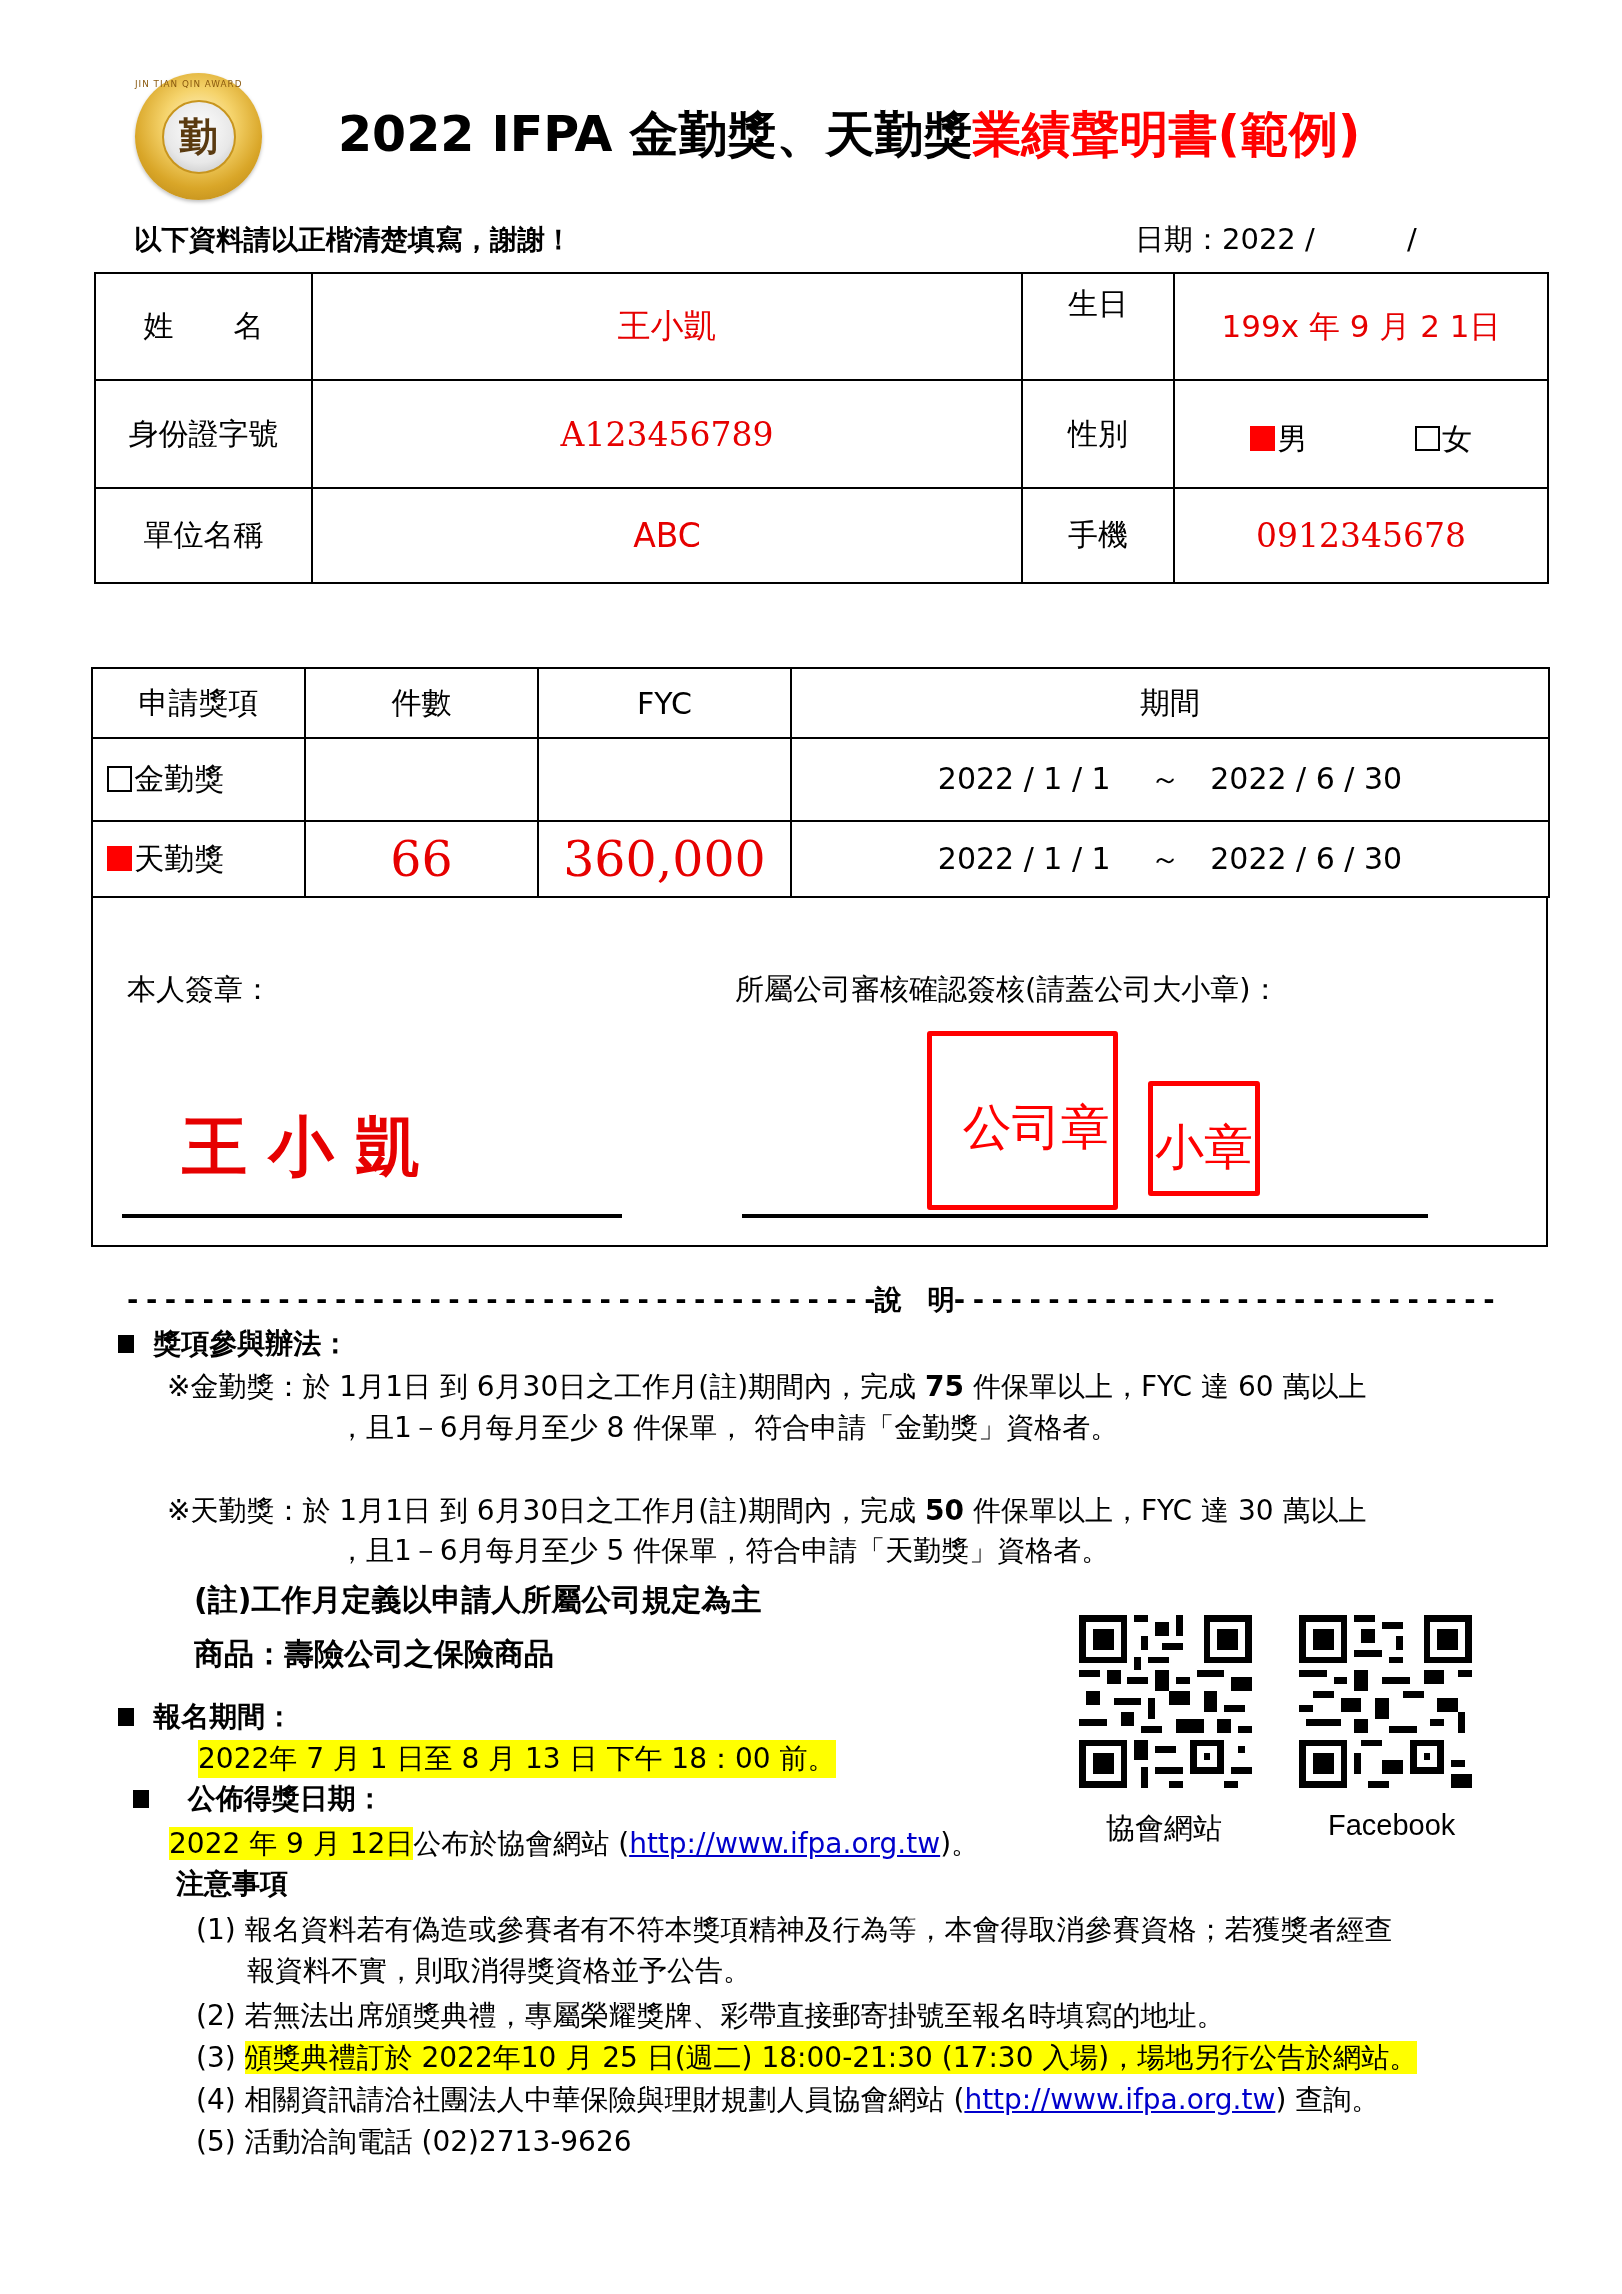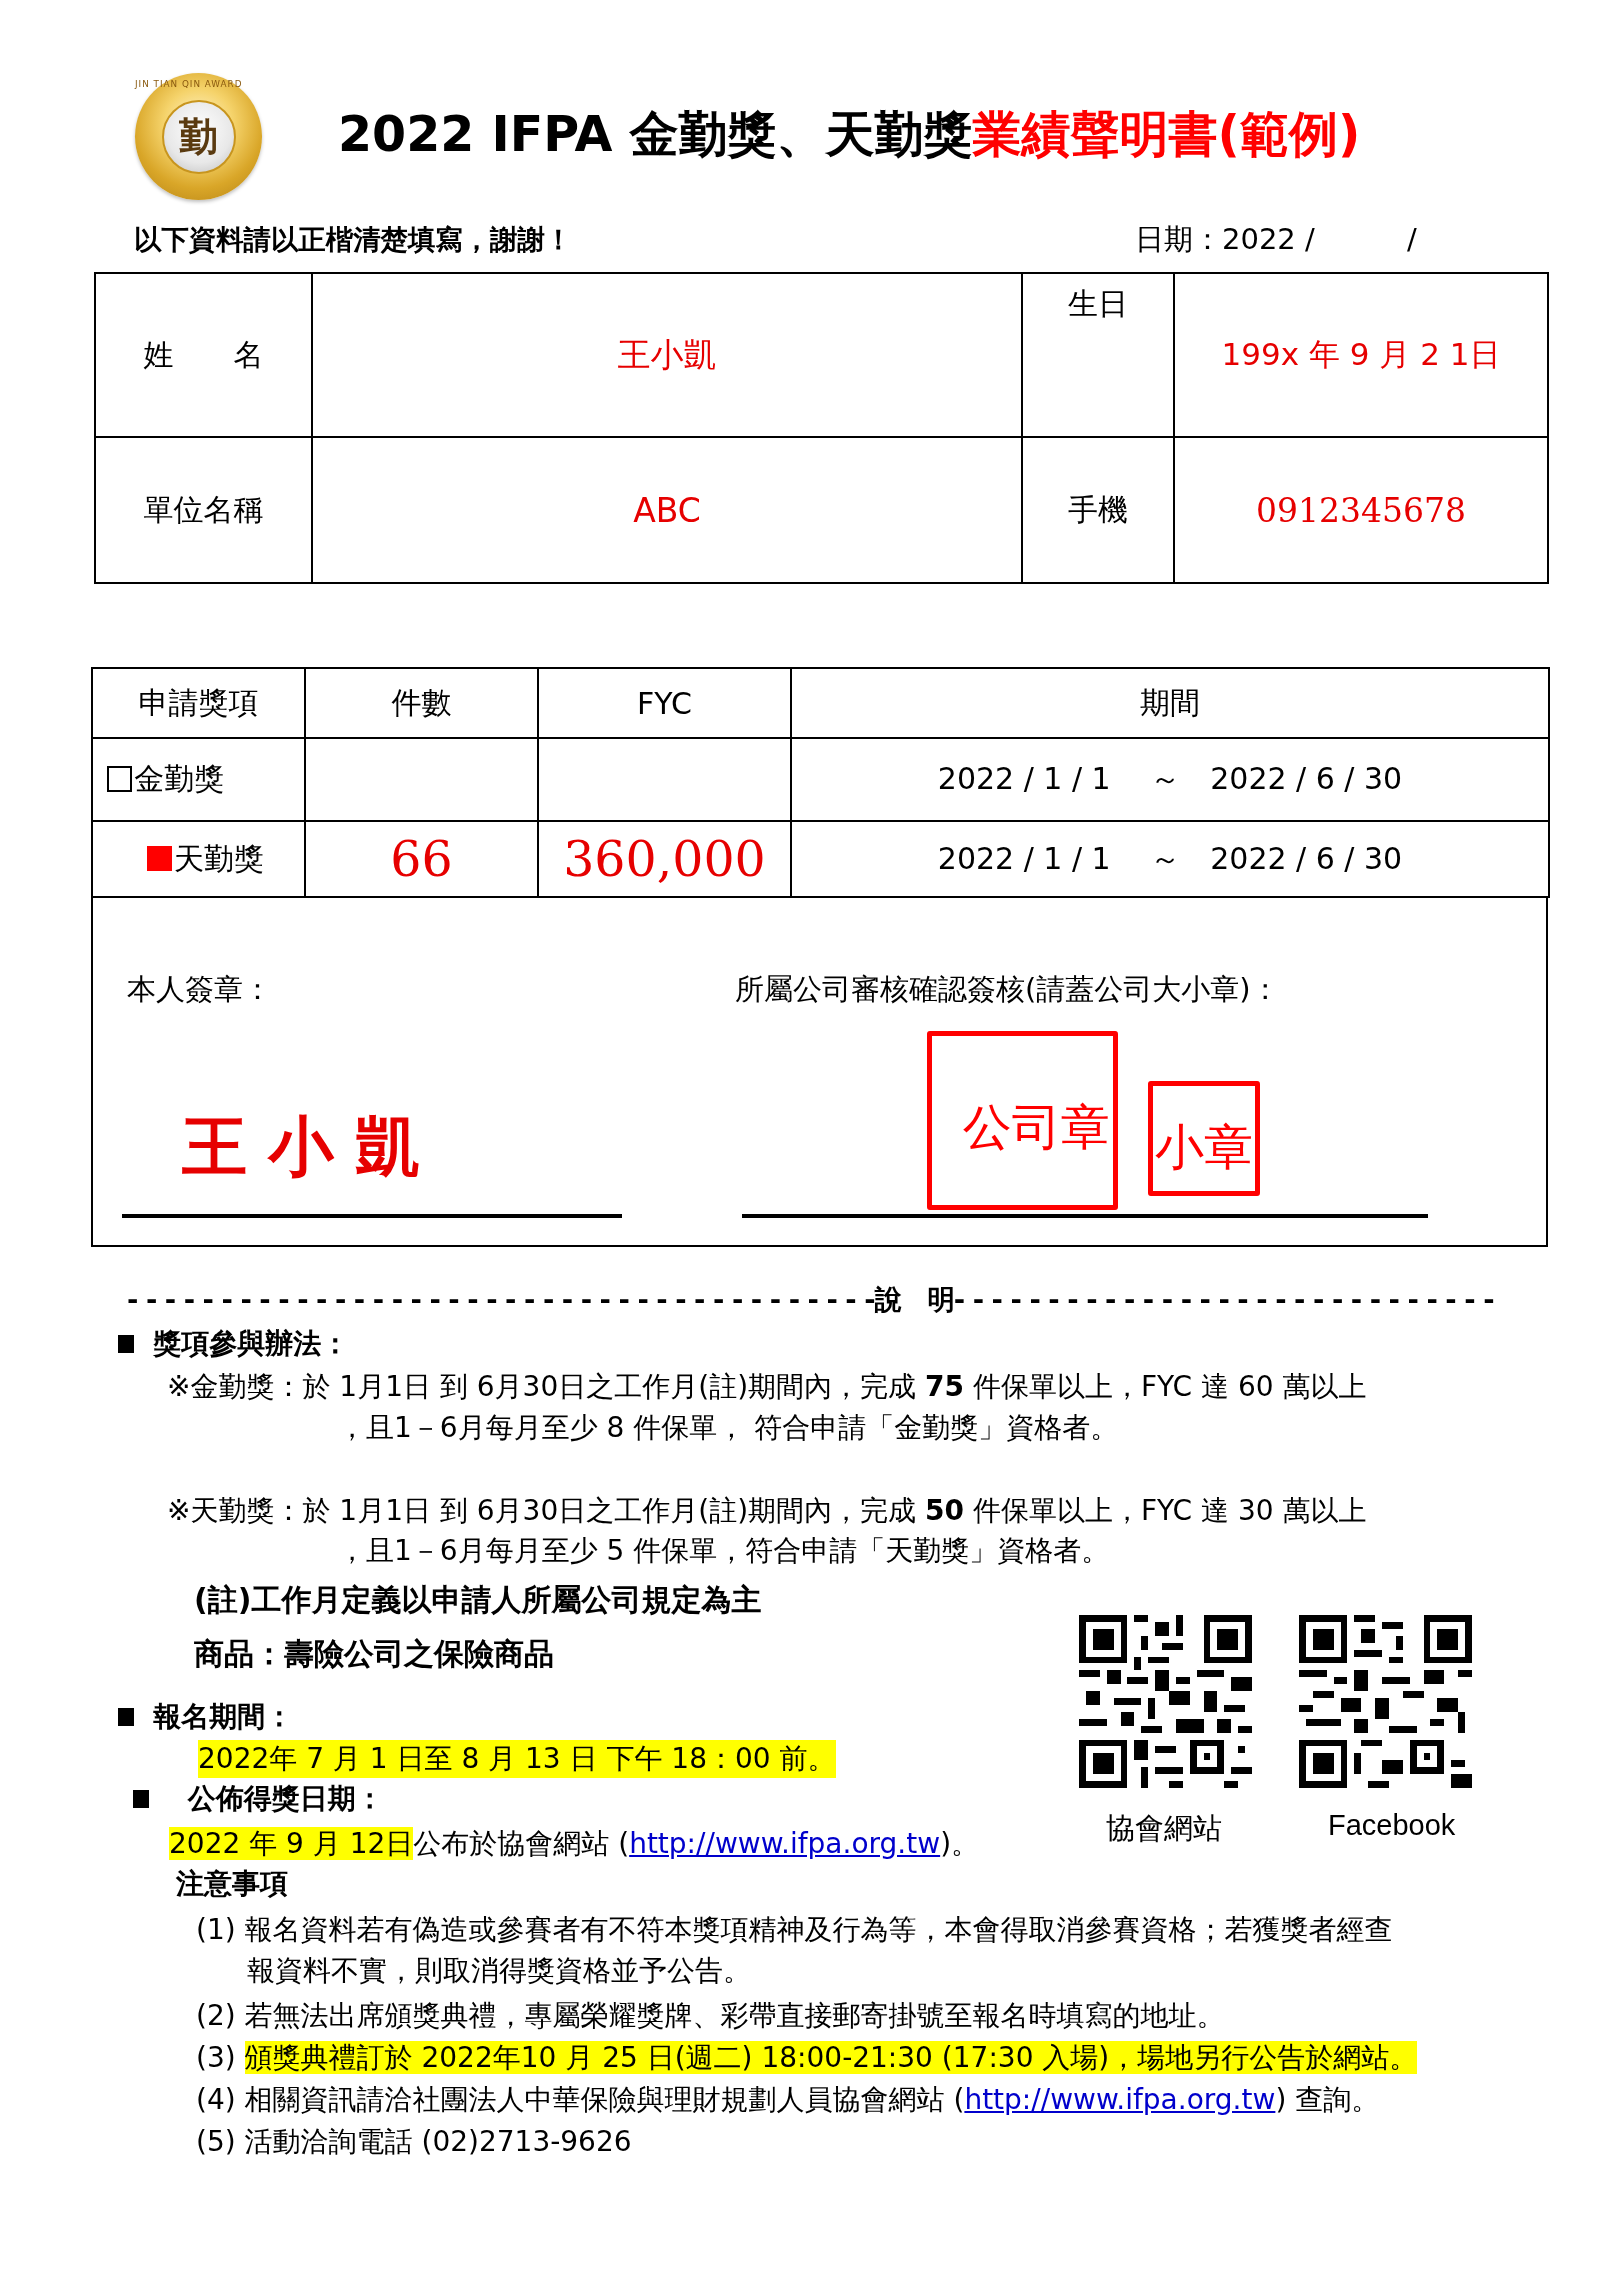--- a/index.html
+++ b/index.html
@@ -31,21 +31,21 @@
   #info { left:94px; top:272px; width:1453px; height:312px; font-size:30px; }
   #info td { height:76px; }
   #info .val { font-size:33px; color:#e60000; }
   #info .serif { font-family:"DejaVu Serif", "Liberation Serif", serif; }
   .chk-filled { display:inline-block; width:25.5px; height:25.5px; background:#ff0000; vertical-align:-2.9px; margin-right:2px; }
   .chk-empty { display:inline-block; width:25.5px; height:25.5px; border:2.9px solid #000; box-sizing:border-box; vertical-align:-2.9px; margin-right:2px; }
 
   #award { left:91px; top:667px; width:1457px; font-size:30px; }
   #award td.h { height:68px; }
   #award td.r { height:81px; }
-  #award td.r2 { height:74px;text-align:center; }
+  #award td.r2 { height:74px; }
   #award .big { font-family:"DejaVu Serif", "Liberation Serif", serif; color:#e60000; font-size:49px; }
   #award .award-label { text-align:left; padding-left:13.7px; }
 
   .sigbox { left:91px; top:898px; width:1457px; height:349px; border:2.9px solid #000; border-top:none; box-sizing:border-box; }
   .sig-label1 { left:127px; top:970px; font-size:29px; }
   .sig-label2 { left:735px; top:970px; font-size:29px; white-space:nowrap; }
   .sig-name { left:182px; top:1103px; font-size:65px; font-weight:bold; color:#e60000; font-family:"DejaVu Serif","Liberation Serif",serif; letter-spacing:21.6px; }
   .sig-line1 { left:122px; top:1214px; width:500px; height:3.9px; background:#000; }
   .sig-line2 { left:742px; top:1214px; width:686px; height:3.9px; background:#000; }
   .stamp-big { left:927px; top:1031px; width:191px; height:179px; border:5.9px solid #ff0000; border-radius:2.9px; box-sizing:border-box; }
@@ -84,20 +84,30 @@
       <col style="width:710px">
       <col style="width:152px">
       <col style="width:374px">
     </colgroup>
   <tbody>
       <tr>
     <td>姓　　名</td>
     <td class="val">王小凱</td>
     <td style="vertical-align:top;padding-top:10px;">生日</td>
     <td class="val" style="font-size:31px;">199x 年 9 月 2 1日</td>
+  </tr>
+  <tr>
+    <td>身份證字號</td>
+    <td class="val serif">A123456789</td>
+    <td>性別</td>
+    <td style="padding-top:9.8px;">
+      <span><span class="chk-filled"></span><span>男</span></span>
+      <span style="display:inline-block;width:88px;"></span>
+      <span><span class="chk-empty"></span><span>女</span></span>
+    </td>
   </tr>
   <tr>
     <td>單位名稱</td>
     <td class="val">ABC</td>
     <td>手機</td>
     <td class="val serif">0912345678</td>
   </tr>
 </tbody>
   </table>
 

